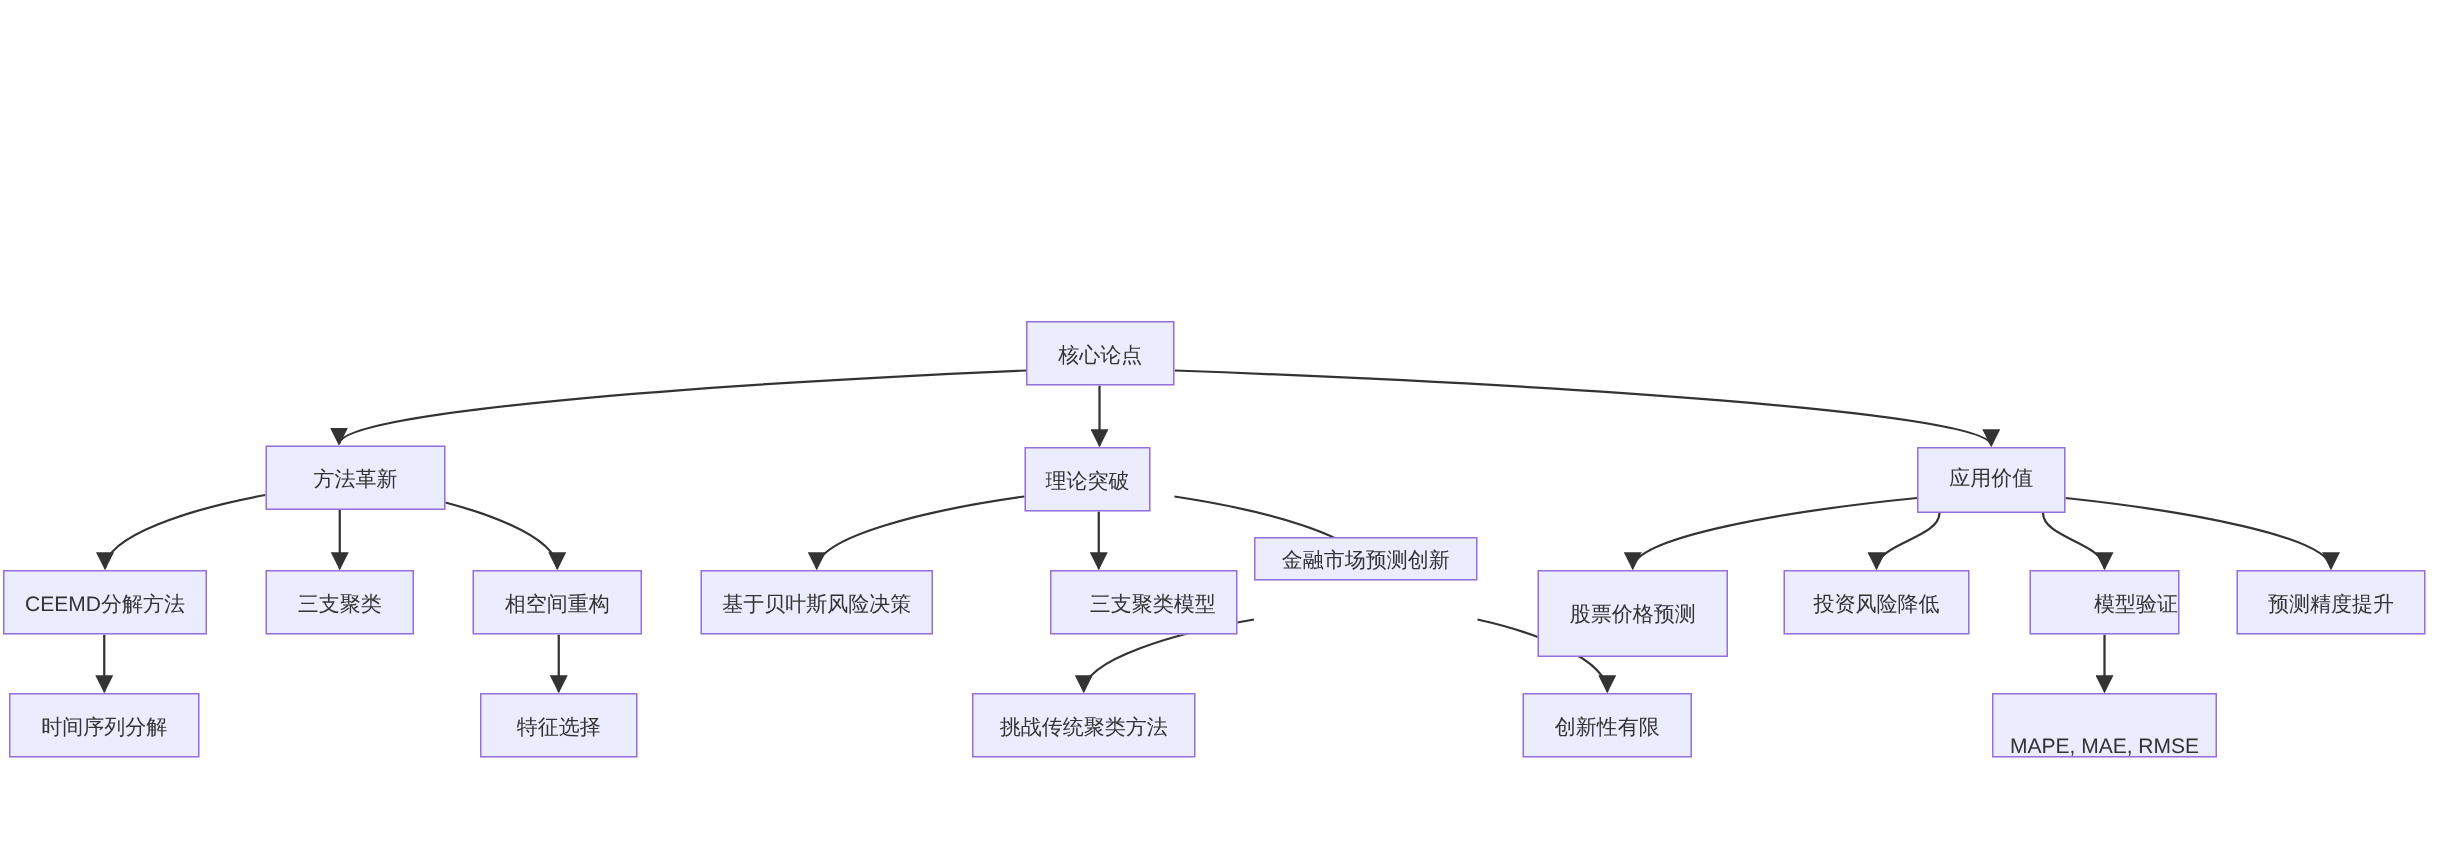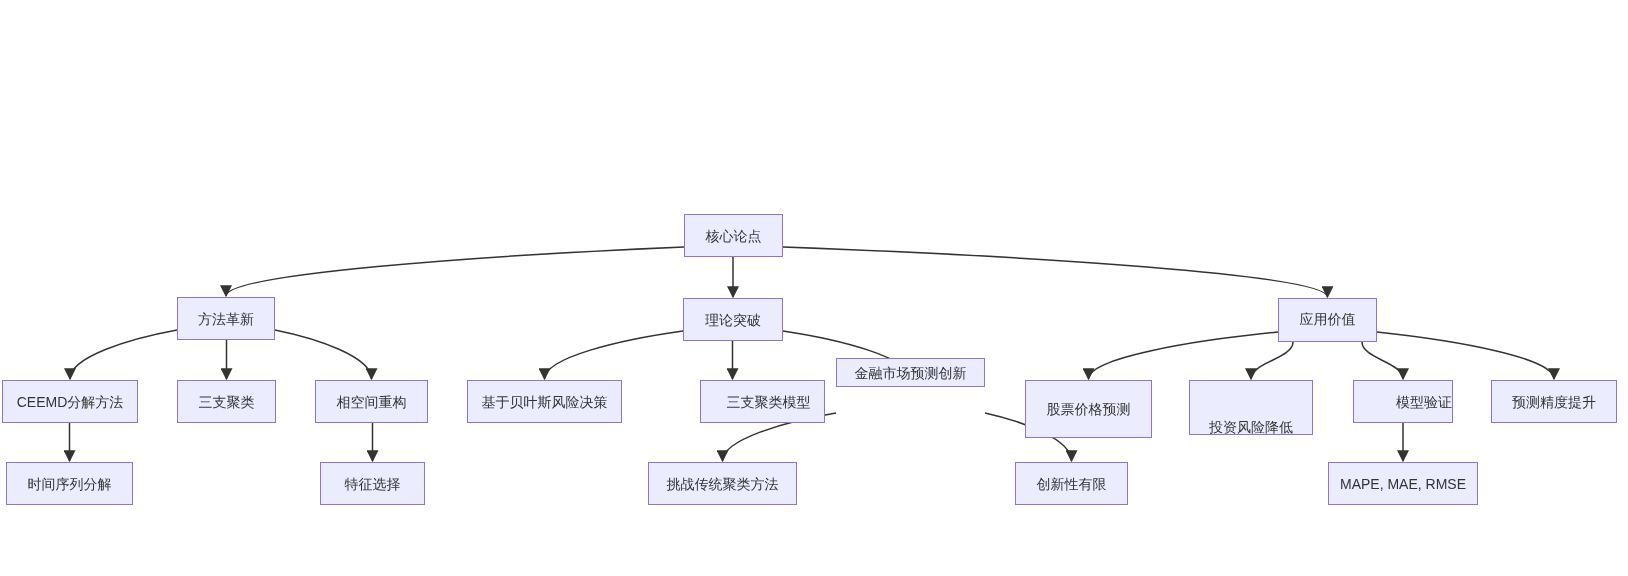--- a/index.html
+++ b/index.html
@@ -71,24 +71,24 @@
       <path d="M69.5,423 L69.5,461" class="edge" marker-end="url(#arrow)"></path>
       <path d="M372.5,423 L372.5,461" class="edge" marker-end="url(#arrow)"></path>
       <path d="M836,413 C784.925,421.64 722.5,439.4 722.5,461" class="edge" marker-end="url(#arrow)"></path>
       <path d="M985,413 C1023.925,421.64 1071.5,439.4 1071.5,461" class="edge" marker-end="url(#arrow)"></path>
       <path d="M1403,423 L1403,461" class="edge" marker-end="url(#arrow)"></path>
     </svg>
   <div class="node-layer">
       <div class="node" style="left: 684px; top: 214px; width: 99px; height: 43px;">
         <span>核心论点</span>
       </div>
-      <div class="node" style="left: 177px; top: 297px; width: 98px; height: 43px;">
+      <div class="node" style="left: 177px; top: 297px; width: 120px; height: 43px;">
         <span>方法革新</span>
       </div>
-      <div class="node" style="left: 683px; top: 298px; width: 100px; height: 43px;">
+      <div class="node" style="left: 683px; top: 298px; width: 84px; height: 43px;">
         <span>理论突破</span>
       </div>
       <div class="node" style="left: 1278px; top: 298px; width: 99px; height: 44px; font-family: Liberation Serif, serif;">
         <span>应用价值</span>
       </div>
       <div class="node" style="left: 2px; top: 380px; width: 136px; height: 43px;">
         <span>CEEMD分解方法</span>
       </div>
       <div class="node" style="left: 177px; top: 380px; width: 99px; height: 43px;">
         <span>三支聚类</span>
@@ -101,38 +101,38 @@
       </div>
       <div class="node" style="left: 700px; top: 380px; width: 125px; height: 43px; padding-left: 12px;">
         <span>三支聚类模型</span>
       </div>
       <div class="node" style="left: 836px; top: 358px; width: 149px; height: 29px;">
         <span>金融市场预测创新</span>
       </div>
       <div class="node" style="left: 1025px; top: 380px; width: 127px; height: 58px;">
         <span>股票价格预测</span>
       </div>
-      <div class="node" style="left: 1189px; top: 380px; width: 124px; height: 55px; align-items: flex-end;">
+      <div class="node" style="left: 1189px; top: 380px; width: 124px; height: 43px;">
         <span>投资风险降低</span>
       </div>
       <div class="node" style="left: 1353px; top: 380px; width: 100px; height: 43px; justify-content: flex-end;">
         <span>模型验证</span>
       </div>
       <div class="node" style="left: 1491px; top: 380px; width: 126px; height: 43px;">
         <span>预测精度提升</span>
       </div>
       <div class="node" style="left: 6px; top: 462px; width: 127px; height: 43px;">
         <span>时间序列分解</span>
       </div>
       <div class="node" style="left: 320px; top: 462px; width: 105px; height: 43px;">
         <span>特征选择</span>
       </div>
       <div class="node" style="left: 648px; top: 462px; width: 149px; height: 43px;">
         <span>挑战传统聚类方法</span>
       </div>
       <div class="node" style="left: 1015px; top: 462px; width: 113px; height: 43px;">
         <span>创新性有限</span>
       </div>
-      <div class="node" style="left: 1328px; top: 462px; width: 150px; height: 43px;">
+      <div class="node" style="left: 1328px; top: 462px; width: 150px; height: 43px; align-items: flex-end;">
         <span>MAPE, MAE, RMSE</span>
       </div>
     </div>
 </div>
 
 </body></html>

